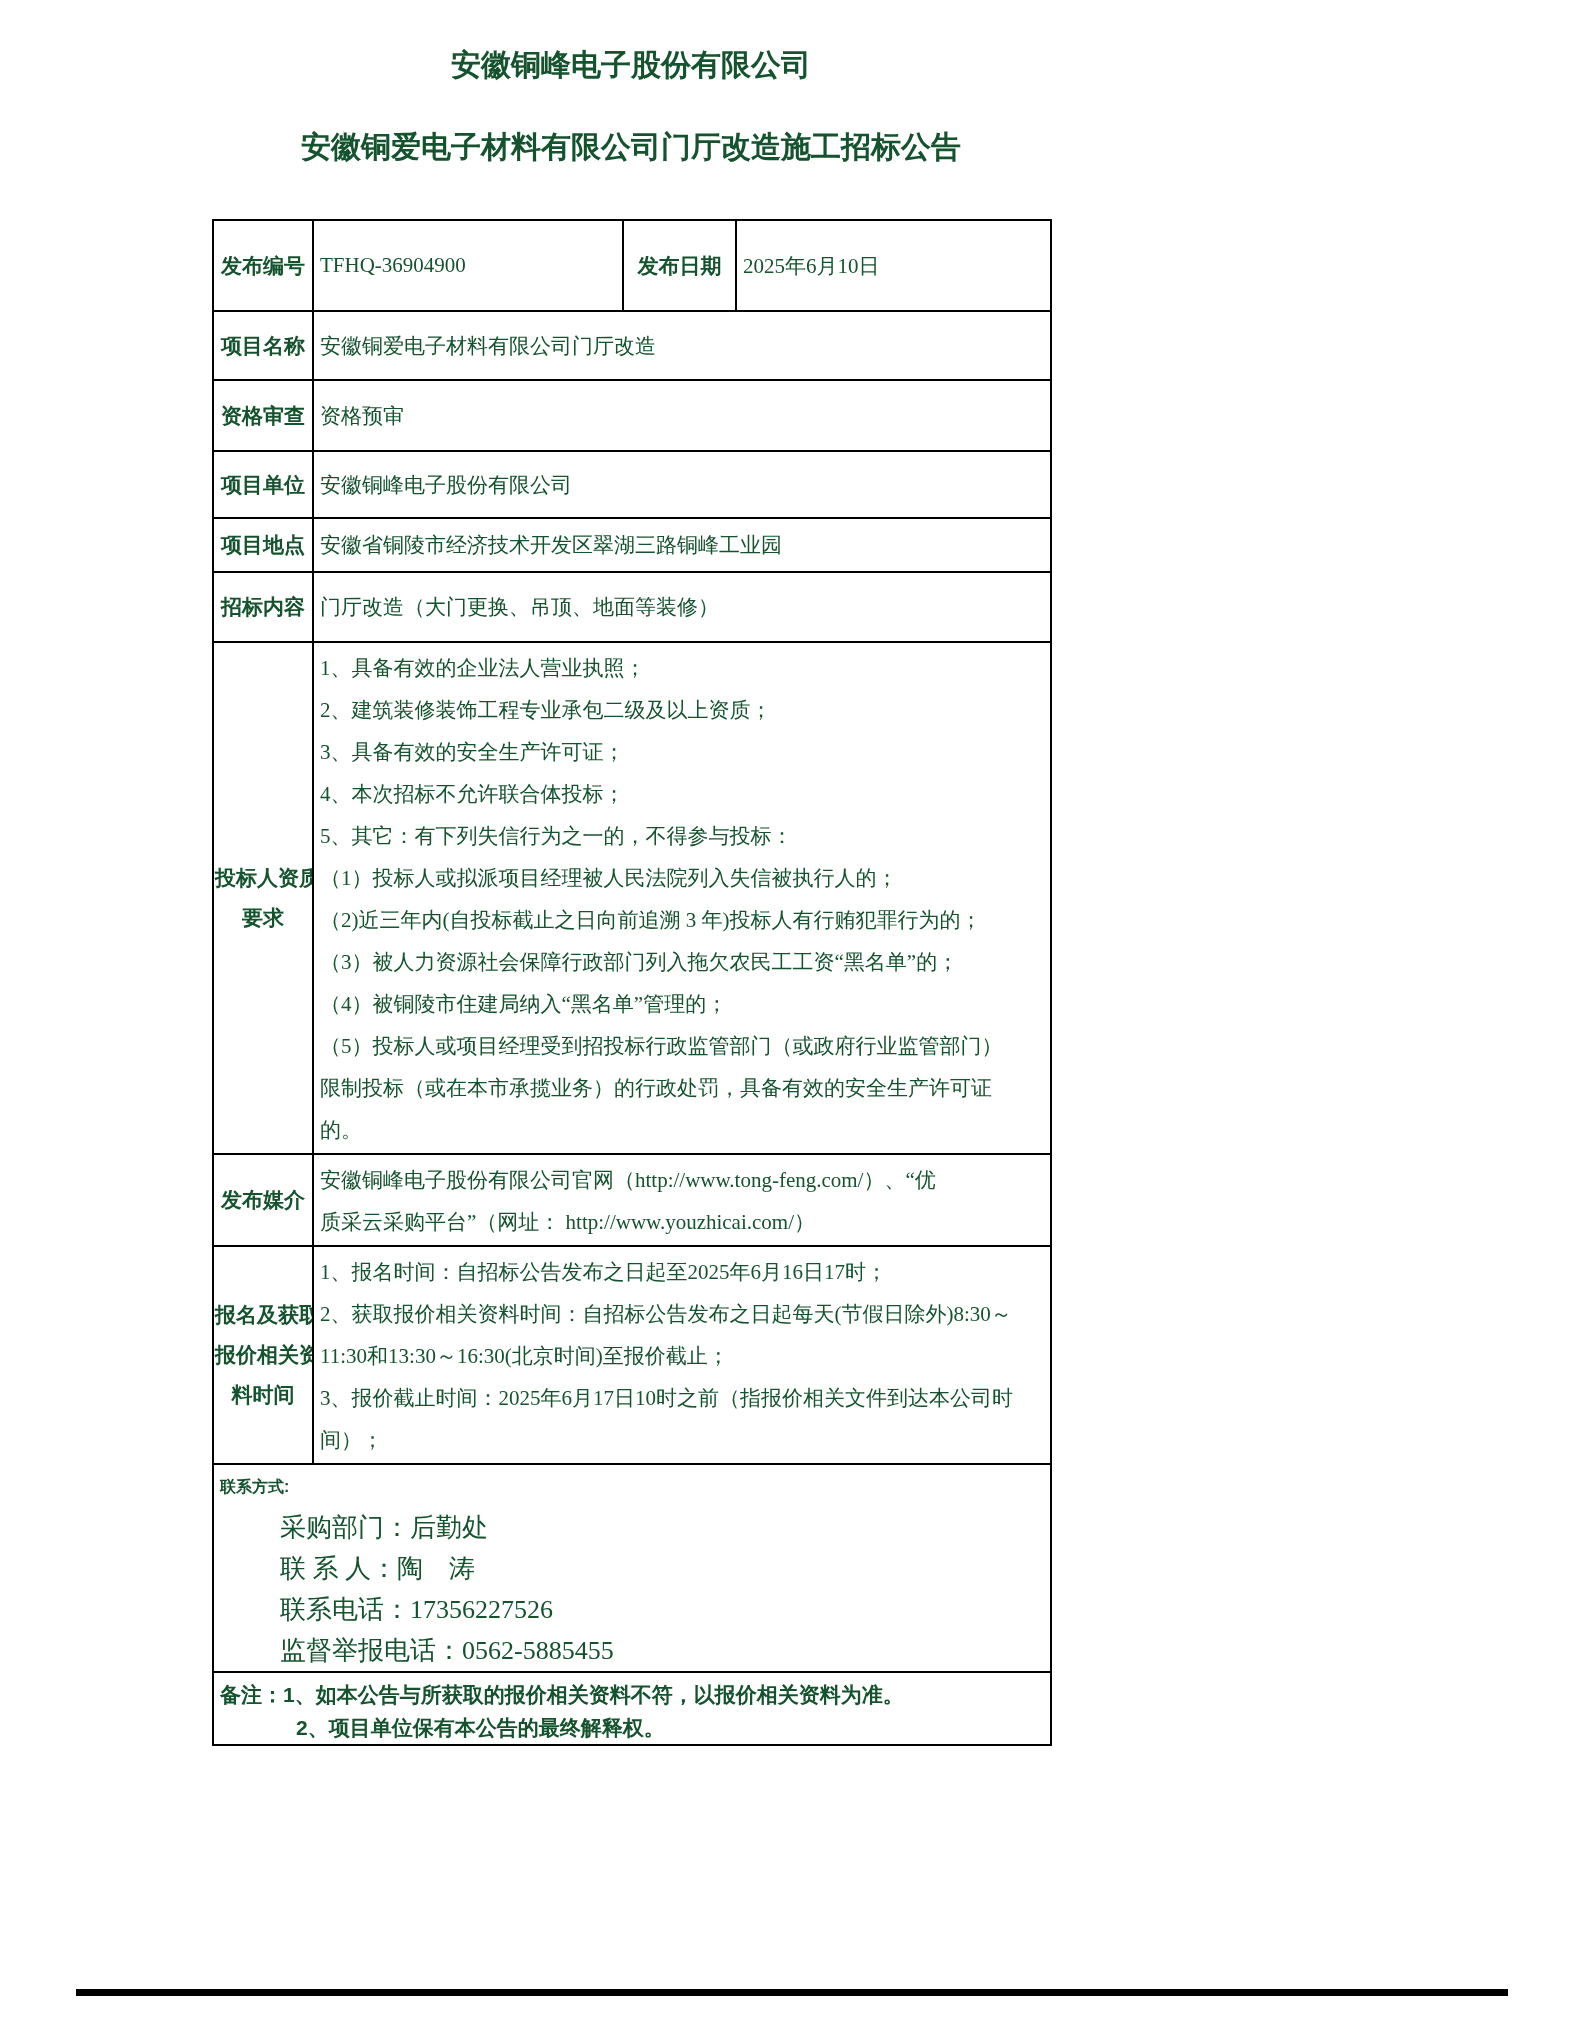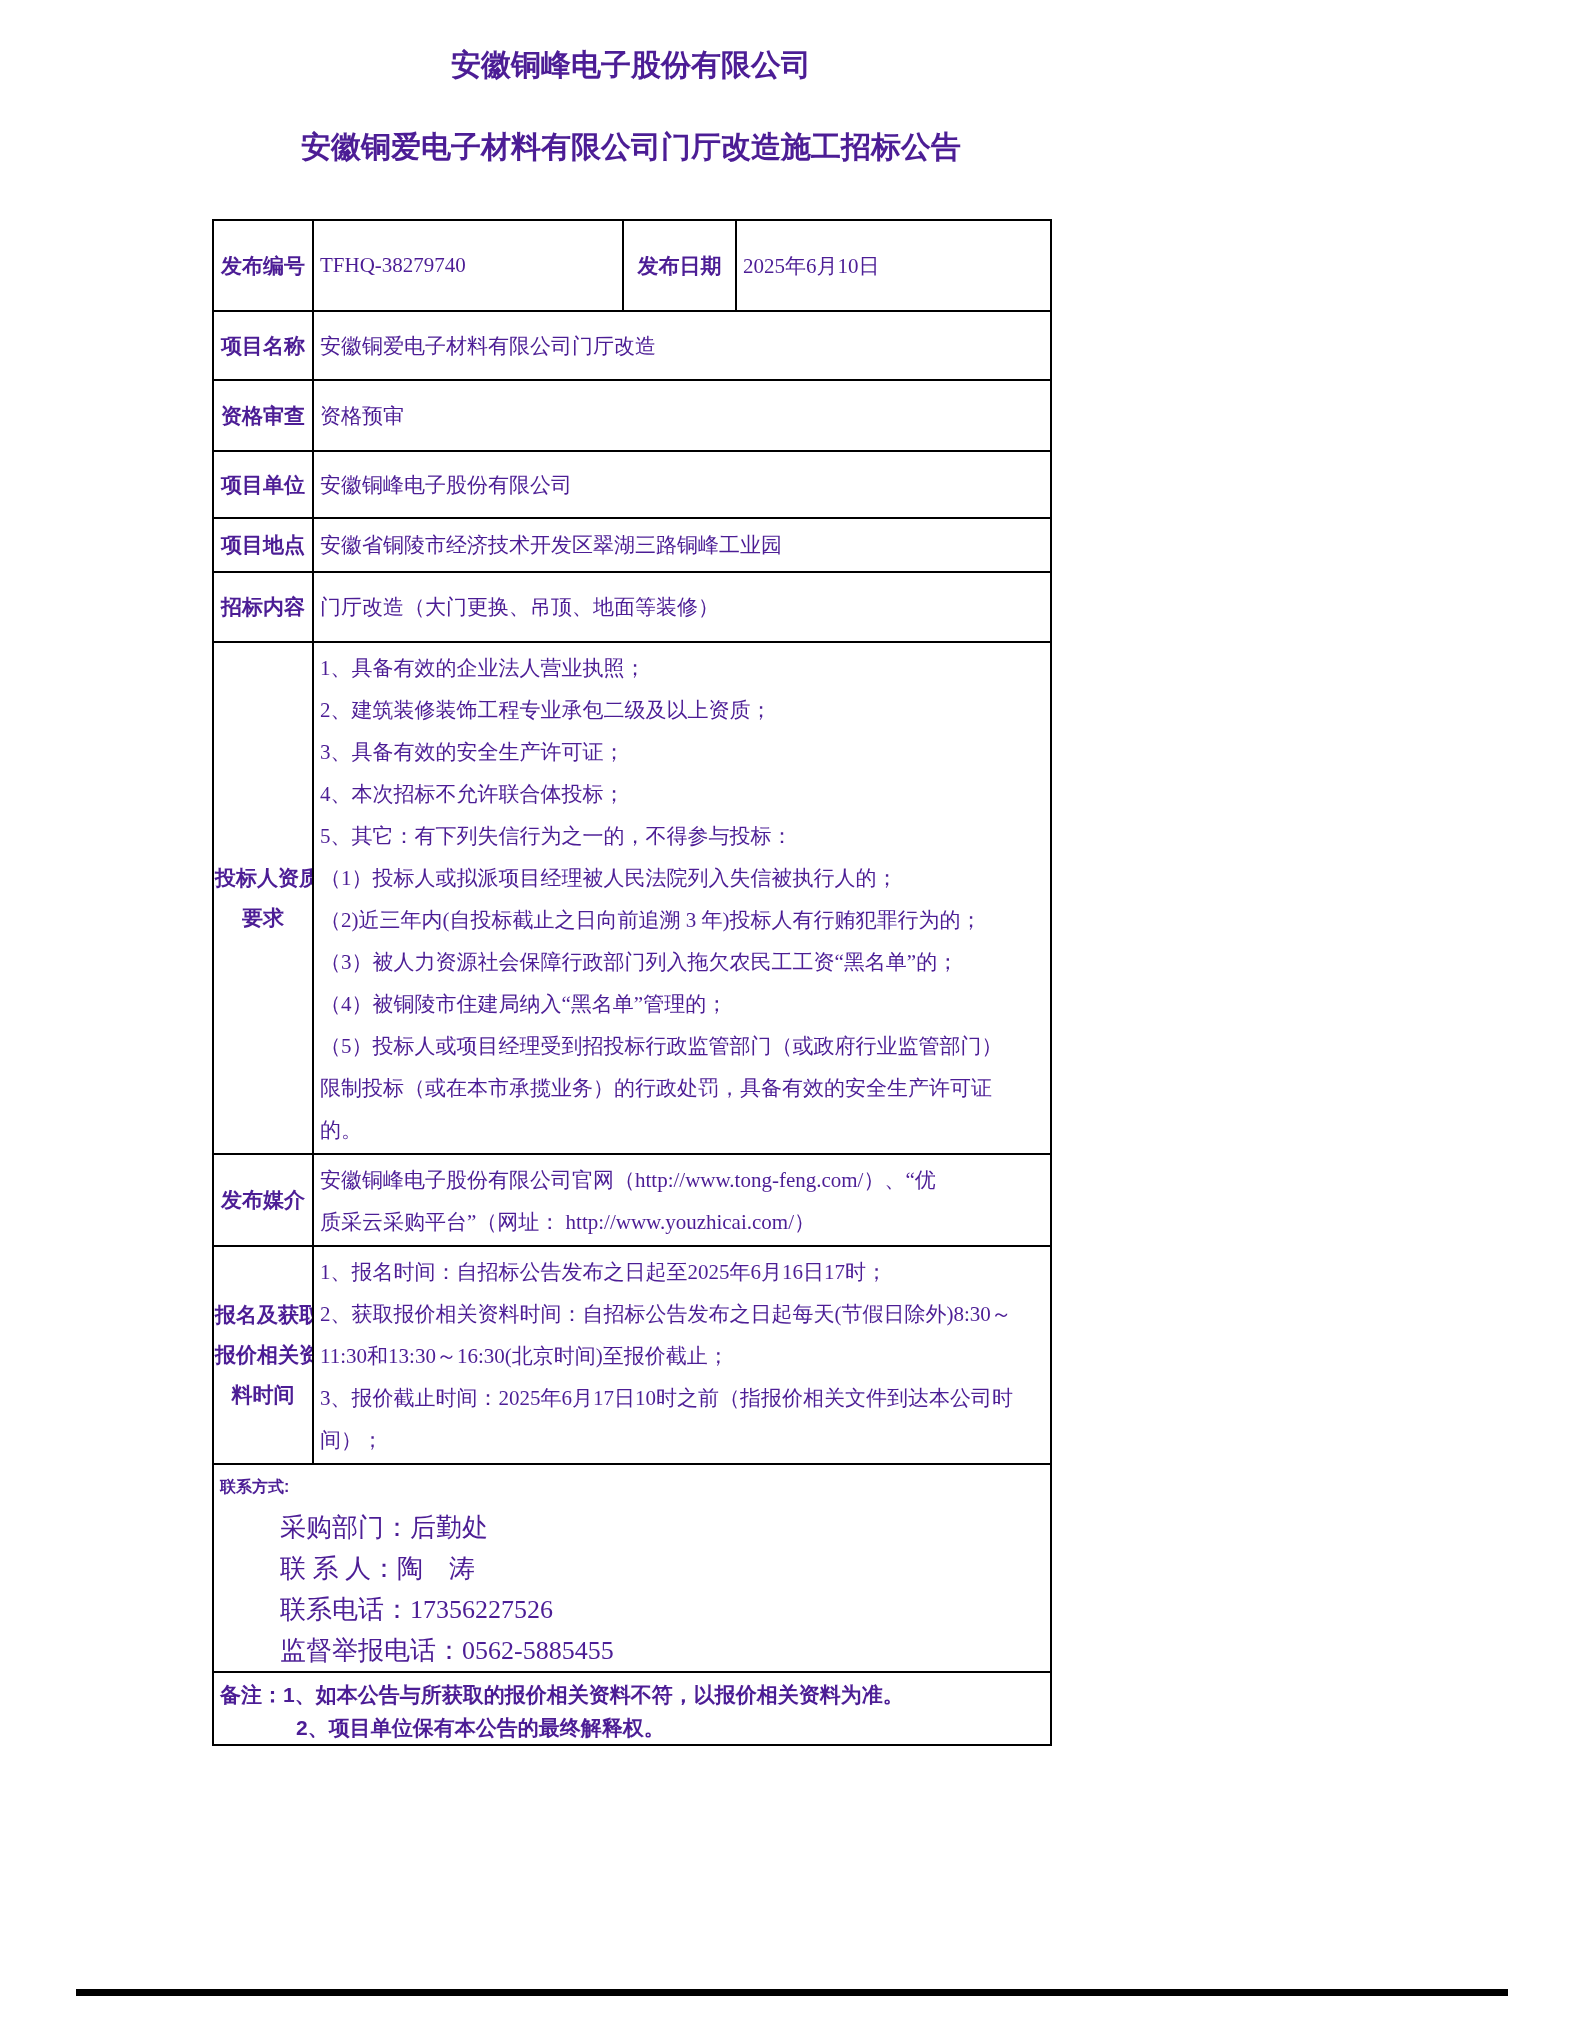--- a/index.html
+++ b/index.html
@@ -1,20 +1,20 @@
 <!DOCTYPE html>
 <html><head>
 <meta charset="utf-8">
 <style>
   html,body{margin:0;padding:0;background:#ffffff;}
   .page{
     position:relative;
     width:1587px;height:2044px;
     background:#ffffff;
-    color:#4c1d95;
+    color:#14532d;
     font-family:"Liberation Serif","DejaVu Serif",serif;
     overflow:hidden;
   }
   .doc-title{
     position:absolute;left:212px;width:838px;
     text-align:center;
     font-family:"Liberation Sans","DejaVu Sans",sans-serif;
     font-weight:bold;
     font-size:30px;
     white-space:nowrap;
@@ -92,21 +92,21 @@
     <colgroup>
       <col style="width:100px">
         <col style="width:310px">
         <col style="width:113px">
         <col style="width:315px">
     </colgroup>
 
     <tbody>
         <tr class="row-r1">
       <td class="lbl">发布编号</td>
-      <td class="val">TFHQ-38279740</td>
+      <td class="val">TFHQ-36904900</td>
       <td class="lbl">发布日期</td>
       <td class="val">2025年6月10日</td>
     </tr>
 
     <tr class="row-r2">
       <td class="lbl">项目名称</td>
       <td class="val" colspan="3">安徽铜爱电子材料有限公司门厅改造</td>
     </tr>
 
     <tr class="row-r3">

